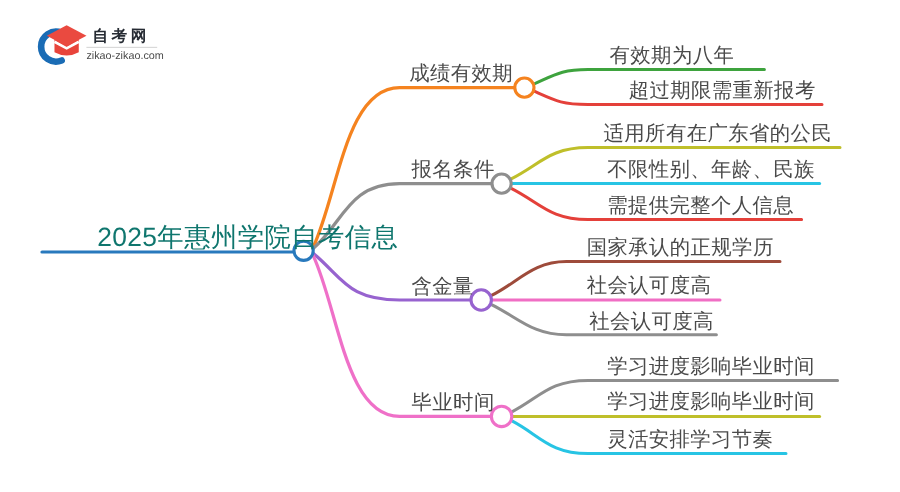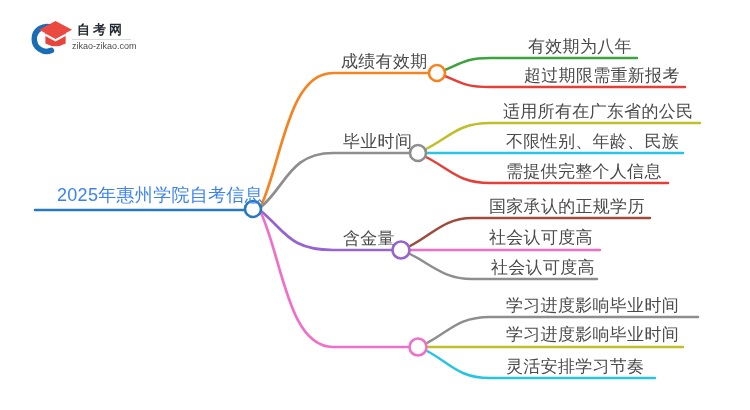--- a/index.html
+++ b/index.html
@@ -5,21 +5,21 @@
   html,body{margin:0;padding:0;background:#fff;}
   .stage{
     position:relative;width:750px;height:410px;background:#ffffff;
     font-family:"Liberation Sans","DejaVu Sans",sans-serif;overflow:hidden;text-align:right;
   }
   .lines{position:absolute;left:0;top:0;}
   .label{
     position:absolute;white-space:nowrap;color:#4a4a4a;
     font-size:17px;letter-spacing:0.3px;line-height:1.25;
   }
-  .root-label{font-size:18px;color:#3b82f6;}
+  .root-label{font-size:22px;color:#0f766e;margin-left:24px;}
   .logo{position:absolute;left:25px;top:12px;width:130px;height:52px;}
   .logo-icon{position:absolute;left:2px;top:5px;}
   .logo-name{
     position:absolute;left:52px;top:9px;font-size:13px;font-weight:bold;
     color:#262b33;letter-spacing:3px;white-space:nowrap;
   }
   .logo-sep{position:absolute;left:47px;top:27px;width:59px;height:1px;background:#d9d9d9;}
   .logo-domain{position:absolute;left:47px;top:29px;font-size:9px;color:#4c4c4c;white-space:nowrap;}
 </style>
 </head>
@@ -71,24 +71,25 @@
       <polygon points="31,2.5 49,12 31,21.5 13,12" fill="#ea4a40"></polygon>
     </svg>
     <div class="logo-name">自考网</div>
     <div class="logo-sep"></div>
     <div class="logo-domain">zikao-zikao.com</div>
   </div>
 
   <div class="label root-label" style="left:57px;top:184px">2025年惠州学院自考信息</div>
 
   <div class="label" style="left:341px;top:51px">成绩有效期</div>
-  <div class="label" style="left:343px;top:131px">毕业时间</div>
+  <div class="label" style="left:343px;top:131px">报名条件</div>
   <div class="label" style="left:343px;top:228px">含金量</div>
+  <div class="label" style="left:343px;top:325px">毕业时间</div>
 
-  <div class="label" style="left:528px;top:36px">有效期为八年</div>
+  <div class="label" style="left:508px;top:36px">有效期为八年</div>
   <div class="label" style="left:524px;top:65px">超过期限需重新报考</div>
 
   <div class="label" style="left:503px;top:101px">适用所有在广东省的公民</div>
   <div class="label" style="left:506px;top:131px">不限性别、年龄、民族</div>
   <div class="label" style="left:506px;top:161px">需提供完整个人信息</div>
 
   <div class="label" style="left:489px;top:227px">社会认可度高</div>
   <div class="label" style="left:489px;top:196px">国家承认的正规学历</div>
   <div class="label" style="left:491px;top:257px">社会认可度高</div>
 

